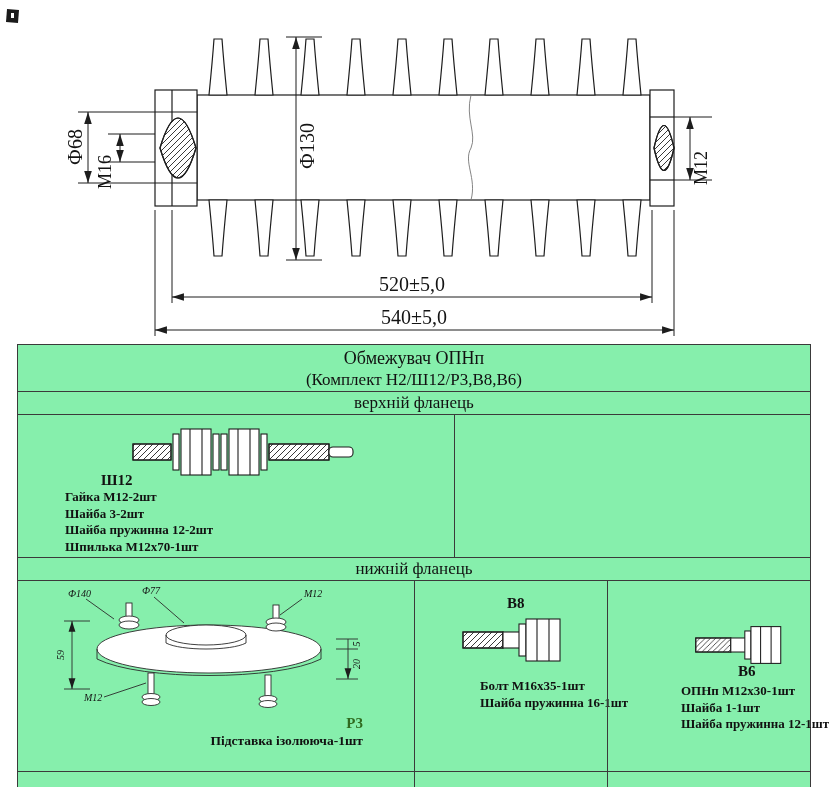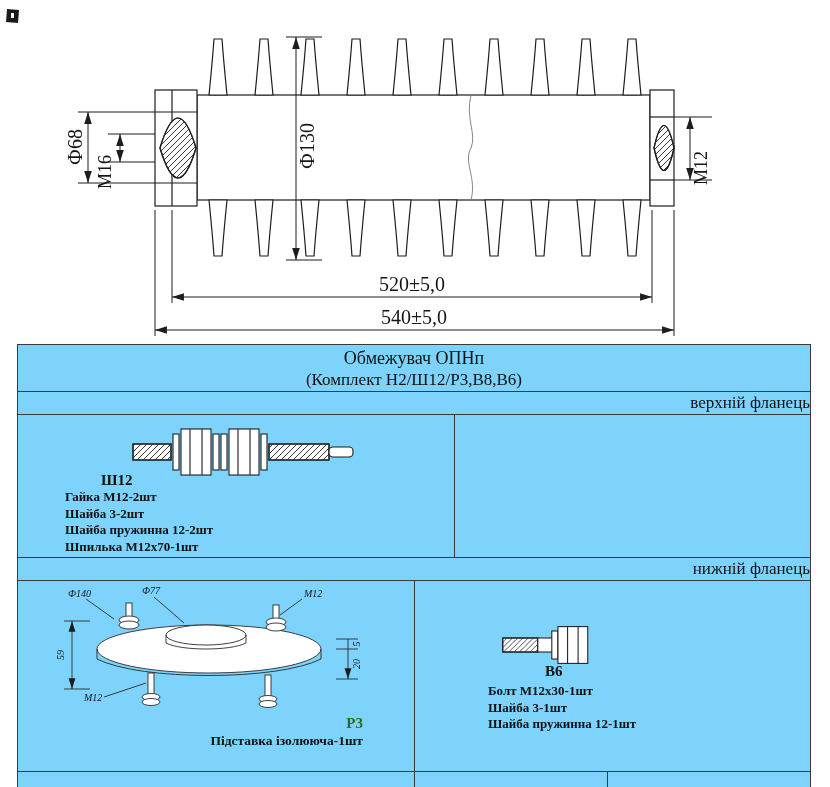--- a/index.html
+++ b/index.html
@@ -5,26 +5,26 @@
   html,body{margin:0;padding:0;background:#fff;}
   .screen{position:relative;width:830px;height:787px;background:#fff;overflow:hidden;
           font-family:"Liberation Serif",serif;color:#111;}
   svg{display:block;}
   svg text{font-family:"Liberation Serif",serif;fill:#141414;}
   .dimtxt{font-size:20px;}
   .dimtxt-sm{font-size:18px;}
 
   
   .spec-table{position:absolute;left:17px;top:344px;width:794px;box-sizing:border-box;
-              border:1.5px solid #3a3a3a;border-bottom:none;background:#7dd3fc;}
+              border:1.5px solid #3a3a3a;border-bottom:none;background:#86efac;}
   .t-row{box-sizing:border-box;border-bottom:1.5px solid #3a3a3a;position:relative;}
   .title-row{height:47px;text-align:center;padding-top:2px;}
   .title-l1{font-size:18px;line-height:22px;}
   .title-l2{font-size:17px;line-height:21px;}
-  .band-row{height:23px;text-align:right;font-size:17px;line-height:21px;}
+  .band-row{height:23px;text-align:center;font-size:17px;line-height:21px;}
   .split-row{display:flex;}
   .row-upper-parts{height:143px;gap:40px;}
   .row-lower-parts{height:191px;}
   .cell{position:relative;box-sizing:border-box;height:100%;}
   .cell + .cell{border-left:1.5px solid #3a3a3a;}
   .c-w1{width:396px;flex:0 0 396px;}
   .c-w2{width:193px;flex:0 0 193px;}
   .c-fill{flex:1 1 auto;}
   .partial-row{height:15px;border-bottom:none;display:flex;}
 
@@ -237,37 +237,55 @@
             <text x="314" y="59" transform="rotate(-90 314 59)" text-anchor="middle">5</text>
             <text x="314" y="79" transform="rotate(-90 314 79)" text-anchor="middle">20</text>
           </g>
         </svg>
         <div class="p3-caption">
           <div class="p3-label">Р3</div>
           <div class="p3-desc">Підставка ізолююча-1шт</div>
         </div>
       </div>
 
+      <div class="cell c-w2">
+        <div class="part-label" style="left:92px;top:14px">В8</div>
+        <svg class="part-svg" style="left:46px;top:34px" width="105" height="50" viewBox="0 0 105 50">
+          <g stroke="#1d1d1d" stroke-width="1.1" fill="#fff">
+            <rect x="2" y="17" width="40" height="16"></rect>
+            <rect x="2" y="17" width="40" height="16" fill="url(#hatch)"></rect>
+            <rect x="42" y="17" width="18" height="16"></rect>
+            <rect x="58" y="9" width="7" height="32"></rect>
+            <rect x="65" y="4" width="34" height="42"></rect>
+            <line x1="76" y1="4" x2="76" y2="46"></line>
+            <line x1="88" y1="4" x2="88" y2="46"></line>
+          </g>
+        </svg>
+        <div class="part-lines" style="left:28px;top:97px">
+          <div>Болт М16х35-1шт</div>
+          <div>Шайба пружинна 16-1шт</div>
+        </div>
+      </div>
 
       <div class="cell c-fill">
         <svg class="part-svg" style="left:86px;top:42px" width="92" height="44" viewBox="0 0 105 50">
           <g stroke="#1d1d1d" stroke-width="1.2" fill="#fff">
             <rect x="2" y="17" width="40" height="16"></rect>
             <rect x="2" y="17" width="40" height="16" fill="url(#hatch)"></rect>
             <rect x="42" y="17" width="18" height="16"></rect>
             <rect x="58" y="9" width="7" height="32"></rect>
             <rect x="65" y="4" width="34" height="42"></rect>
             <line x1="76" y1="4" x2="76" y2="46"></line>
             <line x1="88" y1="4" x2="88" y2="46"></line>
           </g>
         </svg>
         <div class="part-label" style="left:130px;top:82px">В6</div>
         <div class="part-lines" style="left:36px;top:102px">
-          <div>Болт М12х30-1шт</div>
-          <div>Шайба 3-1шт</div>
+          <div>ОПНп М12х30-1шт</div>
+          <div>Шайба 1-1шт</div>
           <div>Шайба пружинна 12-1шт</div>
         </div>
       </div>
     </div>
 
     <div class="t-row partial-row">
       <div class="cell c-w1"></div>
       <div class="cell c-w2"></div>
       <div class="cell c-fill"></div>
     </div>

